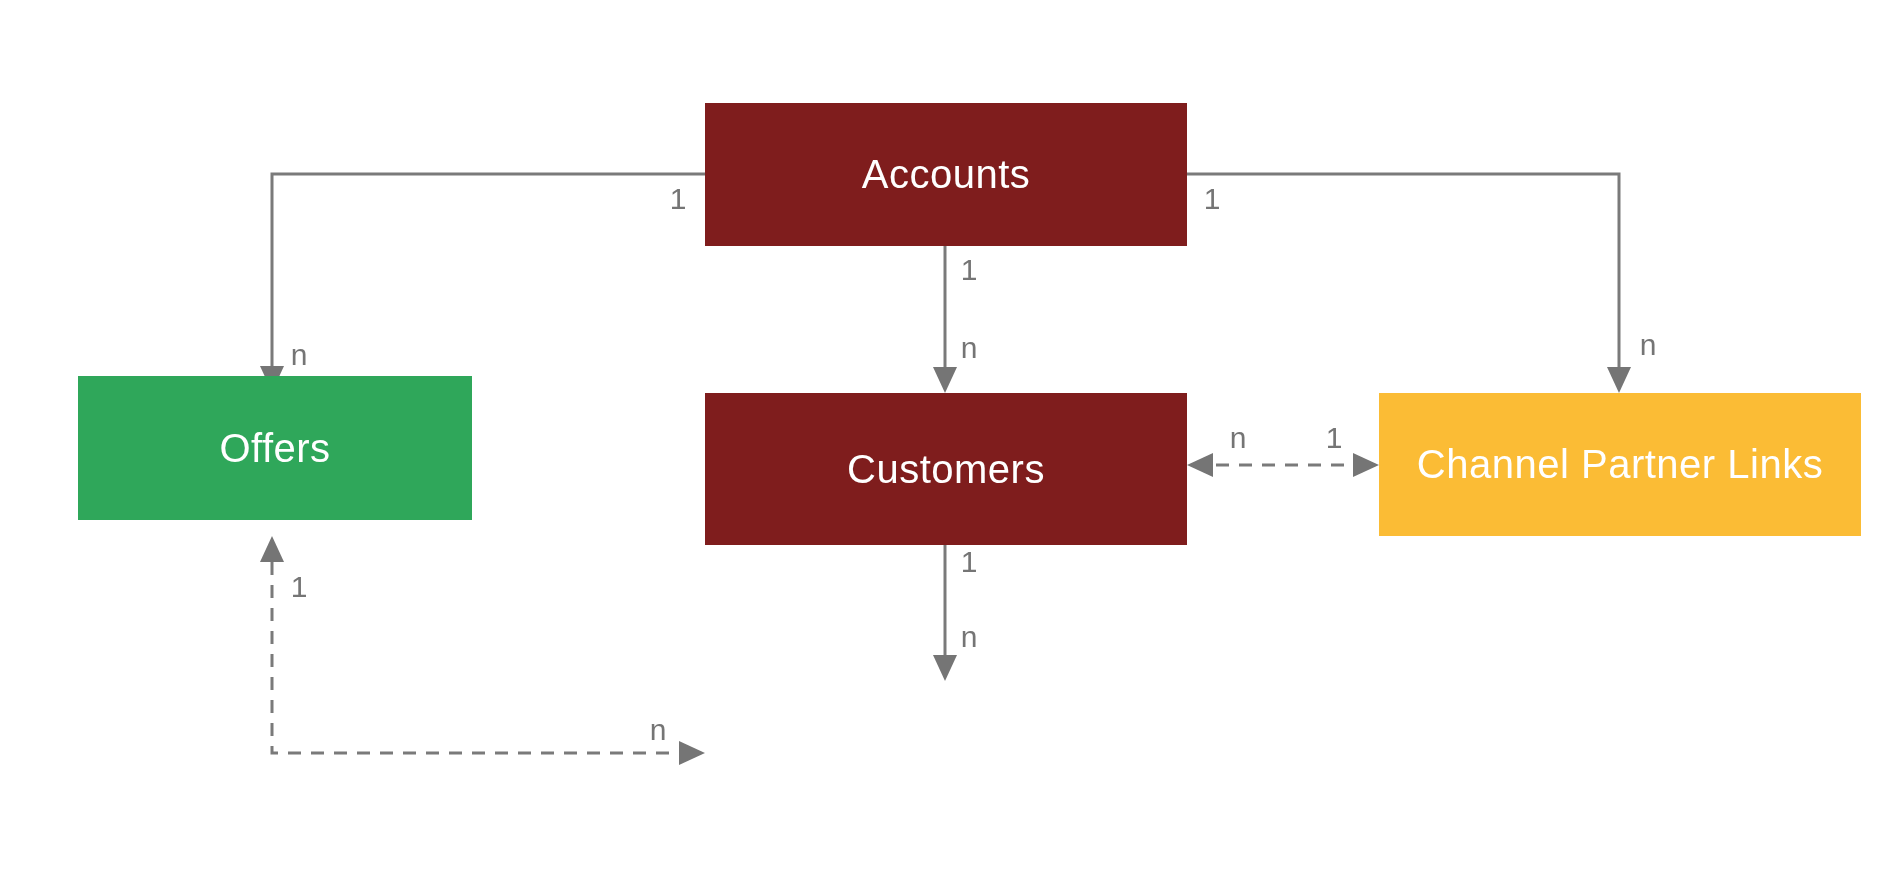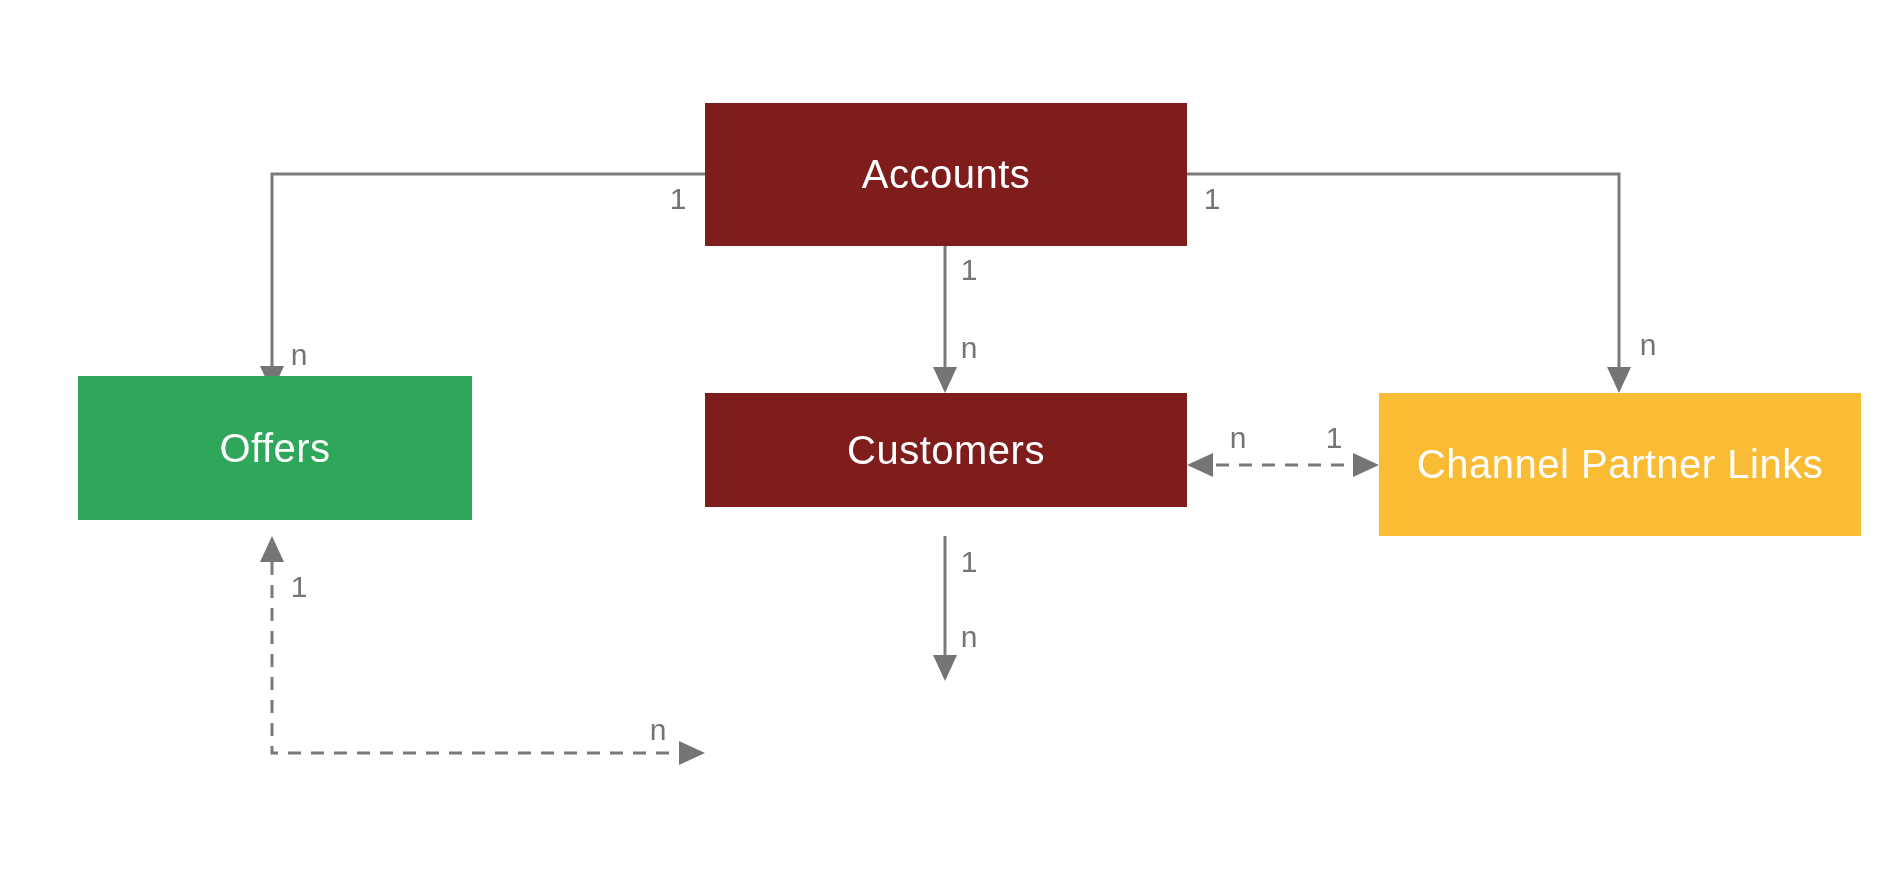--- a/index.html
+++ b/index.html
@@ -31,21 +31,21 @@
     font-weight: 400;
     letter-spacing: 0.5px;
     box-sizing: border-box;
   }
   .node-blue   { background: #7f1d1d; }
   .node-green  { background: #2FA75A; }
   .node-yellow { background: #FBBC35; }
 
   #node-accounts     { left: 705px;  top: 103px; width: 482px; height: 143px; }
   #node-offers       { left: 30px;   top: 376px; width: 394px; height: 144px; margin-left: 48px; }
-  #node-customers    { left: 705px;  top: 393px; width: 482px; height: 114px; justify-content: center; }
+  #node-customers    { left: 705px;  top: 393px; width: 482px; height: 152px; justify-content: center; }
   #node-cpl          { left: 1379px; top: 393px; width: 482px; height: 143px; }
   #node-entitlements { left: 705px;  top: 681px; width: 482px; height: 144px; }
 
   .edge-label {
     position: absolute;
     transform: translate(-50%, -50%);
     color: #757575;
     font-size: 30px;
     line-height: 1;
     white-space: nowrap;

